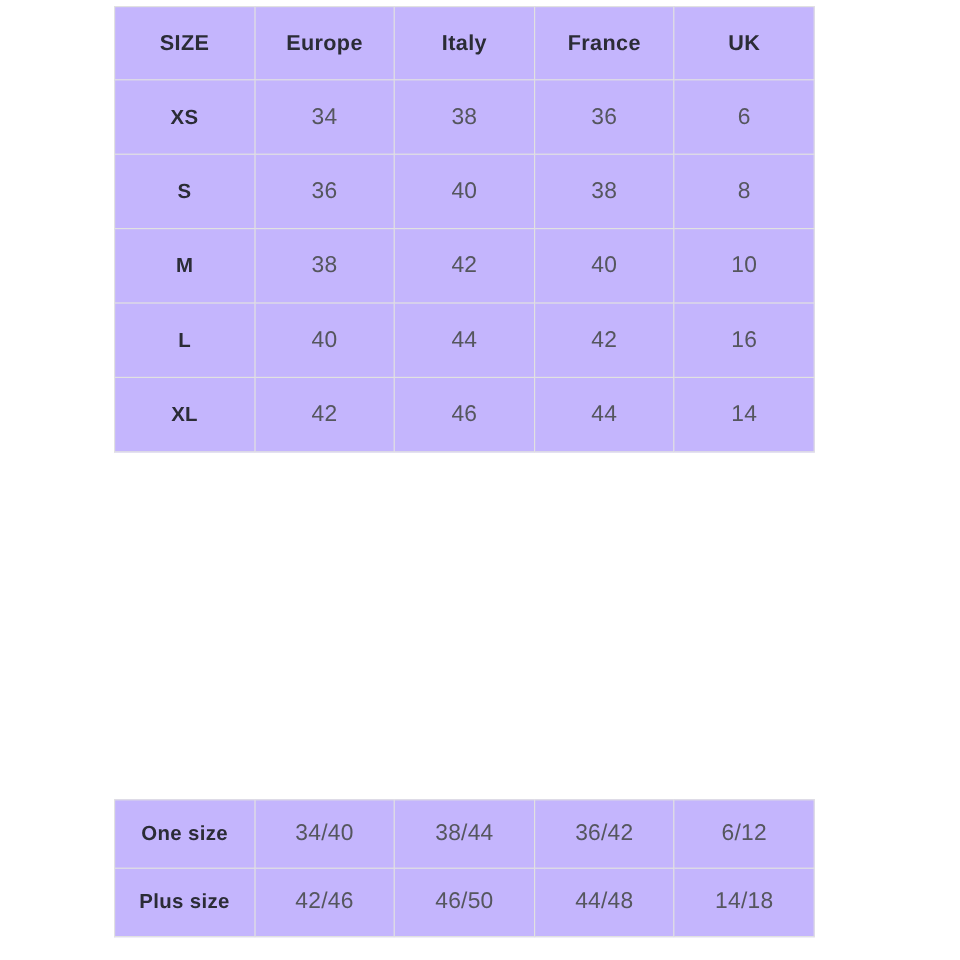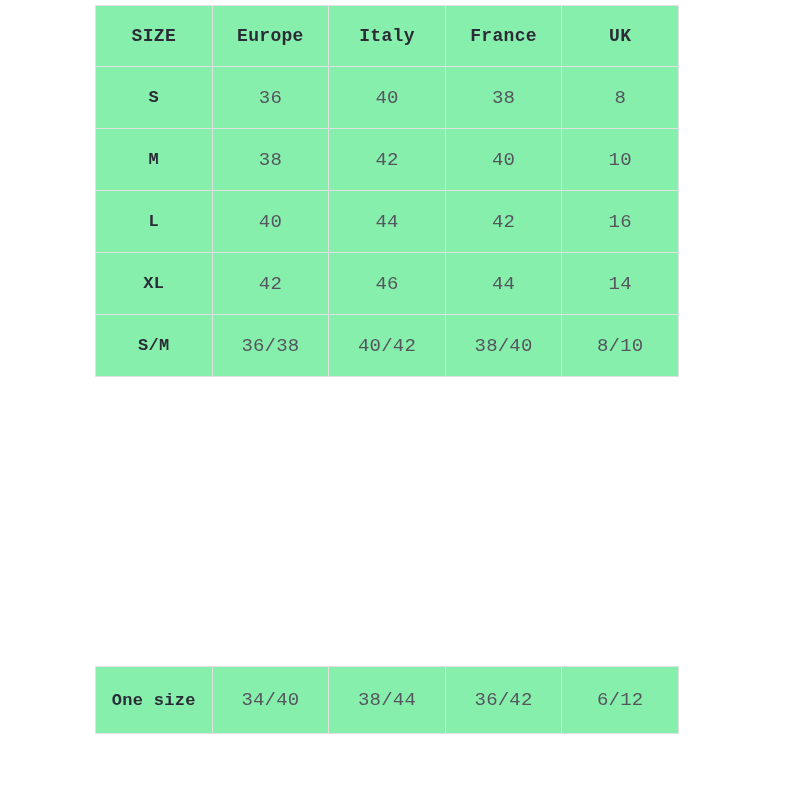--- a/index.html
+++ b/index.html
@@ -15,22 +15,21 @@
     width: 800px;
     height: 800px;
     background: #ffffff;
   }
   table {
     position: absolute;
     left: 95px;
     width: 584px;
     border-collapse: collapse;
     table-layout: fixed;
-    background: #86efac;
-    font-family: Liberation Mono, monospace;
+    background: #c4b5fd;
   }
   #main-size-table { top: 5px; }
   #special-size-table { top: 666px; }
   th, td {
     border: 1px solid #e1e1e1;
     text-align: center;
     vertical-align: middle;
   }
   thead th {
     height: 61px;
@@ -46,38 +45,45 @@
     letter-spacing: 0.3px;
   }
   tbody th, tbody td { height: 62px; }
   tbody td {
     font-size: 19px;
     font-weight: normal;
     color: #55565e;
     letter-spacing: 0.2px;
   }
   #special-size-table tbody th,
-  #special-size-table tbody td { height: 67px; text-align: center; }
+  #special-size-table tbody td { height: 57px; text-align: center; }
 </style>
 </head>
 <body>
 
 <div class="page">
 
   <table id="main-size-table">
     <thead>
       <tr>
           <th>SIZE</th>
           <th>Europe</th>
           <th>Italy</th>
           <th>France</th>
           <th>UK</th>
         </tr>
     </thead>
     <tbody>
+        <tr>
+          <th>XS</th>
+          <td>34</td>
+          <td>38</td>
+          <td>36</td>
+          <td>6</td>
+        </tr>
         <tr>
           <th>S</th>
           <td>36</td>
           <td>40</td>
           <td>38</td>
           <td>8</td>
         </tr>
         <tr>
           <th>M</th>
           <td>38</td>
@@ -92,35 +98,35 @@
           <td>42</td>
           <td>16</td>
         </tr>
         <tr>
           <th>XL</th>
           <td>42</td>
           <td>46</td>
           <td>44</td>
           <td>14</td>
         </tr>
-        <tr>
-          <th>S/M</th>
-          <td>36/38</td>
-          <td>40/42</td>
-          <td>38/40</td>
-          <td>8/10</td>
-        </tr>
       </tbody>
   </table>
 
   <table id="special-size-table">
     <tbody>
         <tr>
           <th>One size</th>
           <td>34/40</td>
           <td>38/44</td>
           <td>36/42</td>
           <td>6/12</td>
         </tr>
+        <tr>
+          <th>Plus size</th>
+          <td>42/46</td>
+          <td>46/50</td>
+          <td>44/48</td>
+          <td>14/18</td>
+        </tr>
       </tbody>
   </table>
 
 </div>
 
 </body></html>

